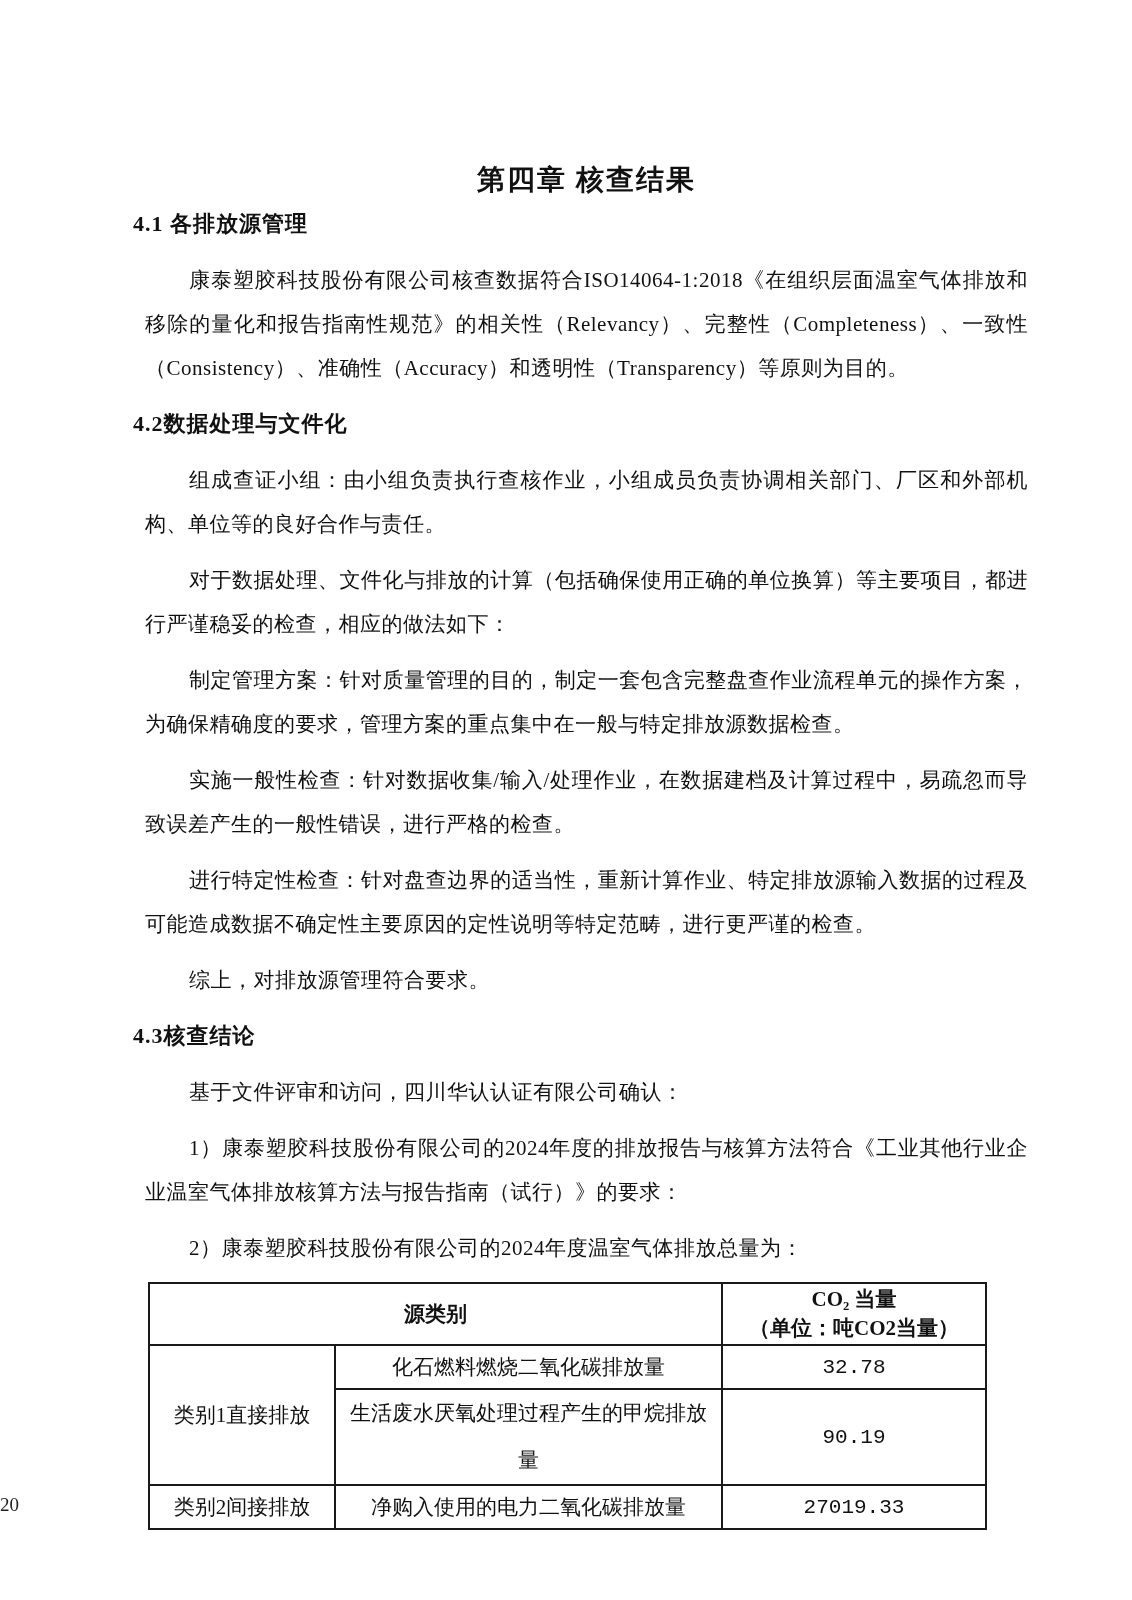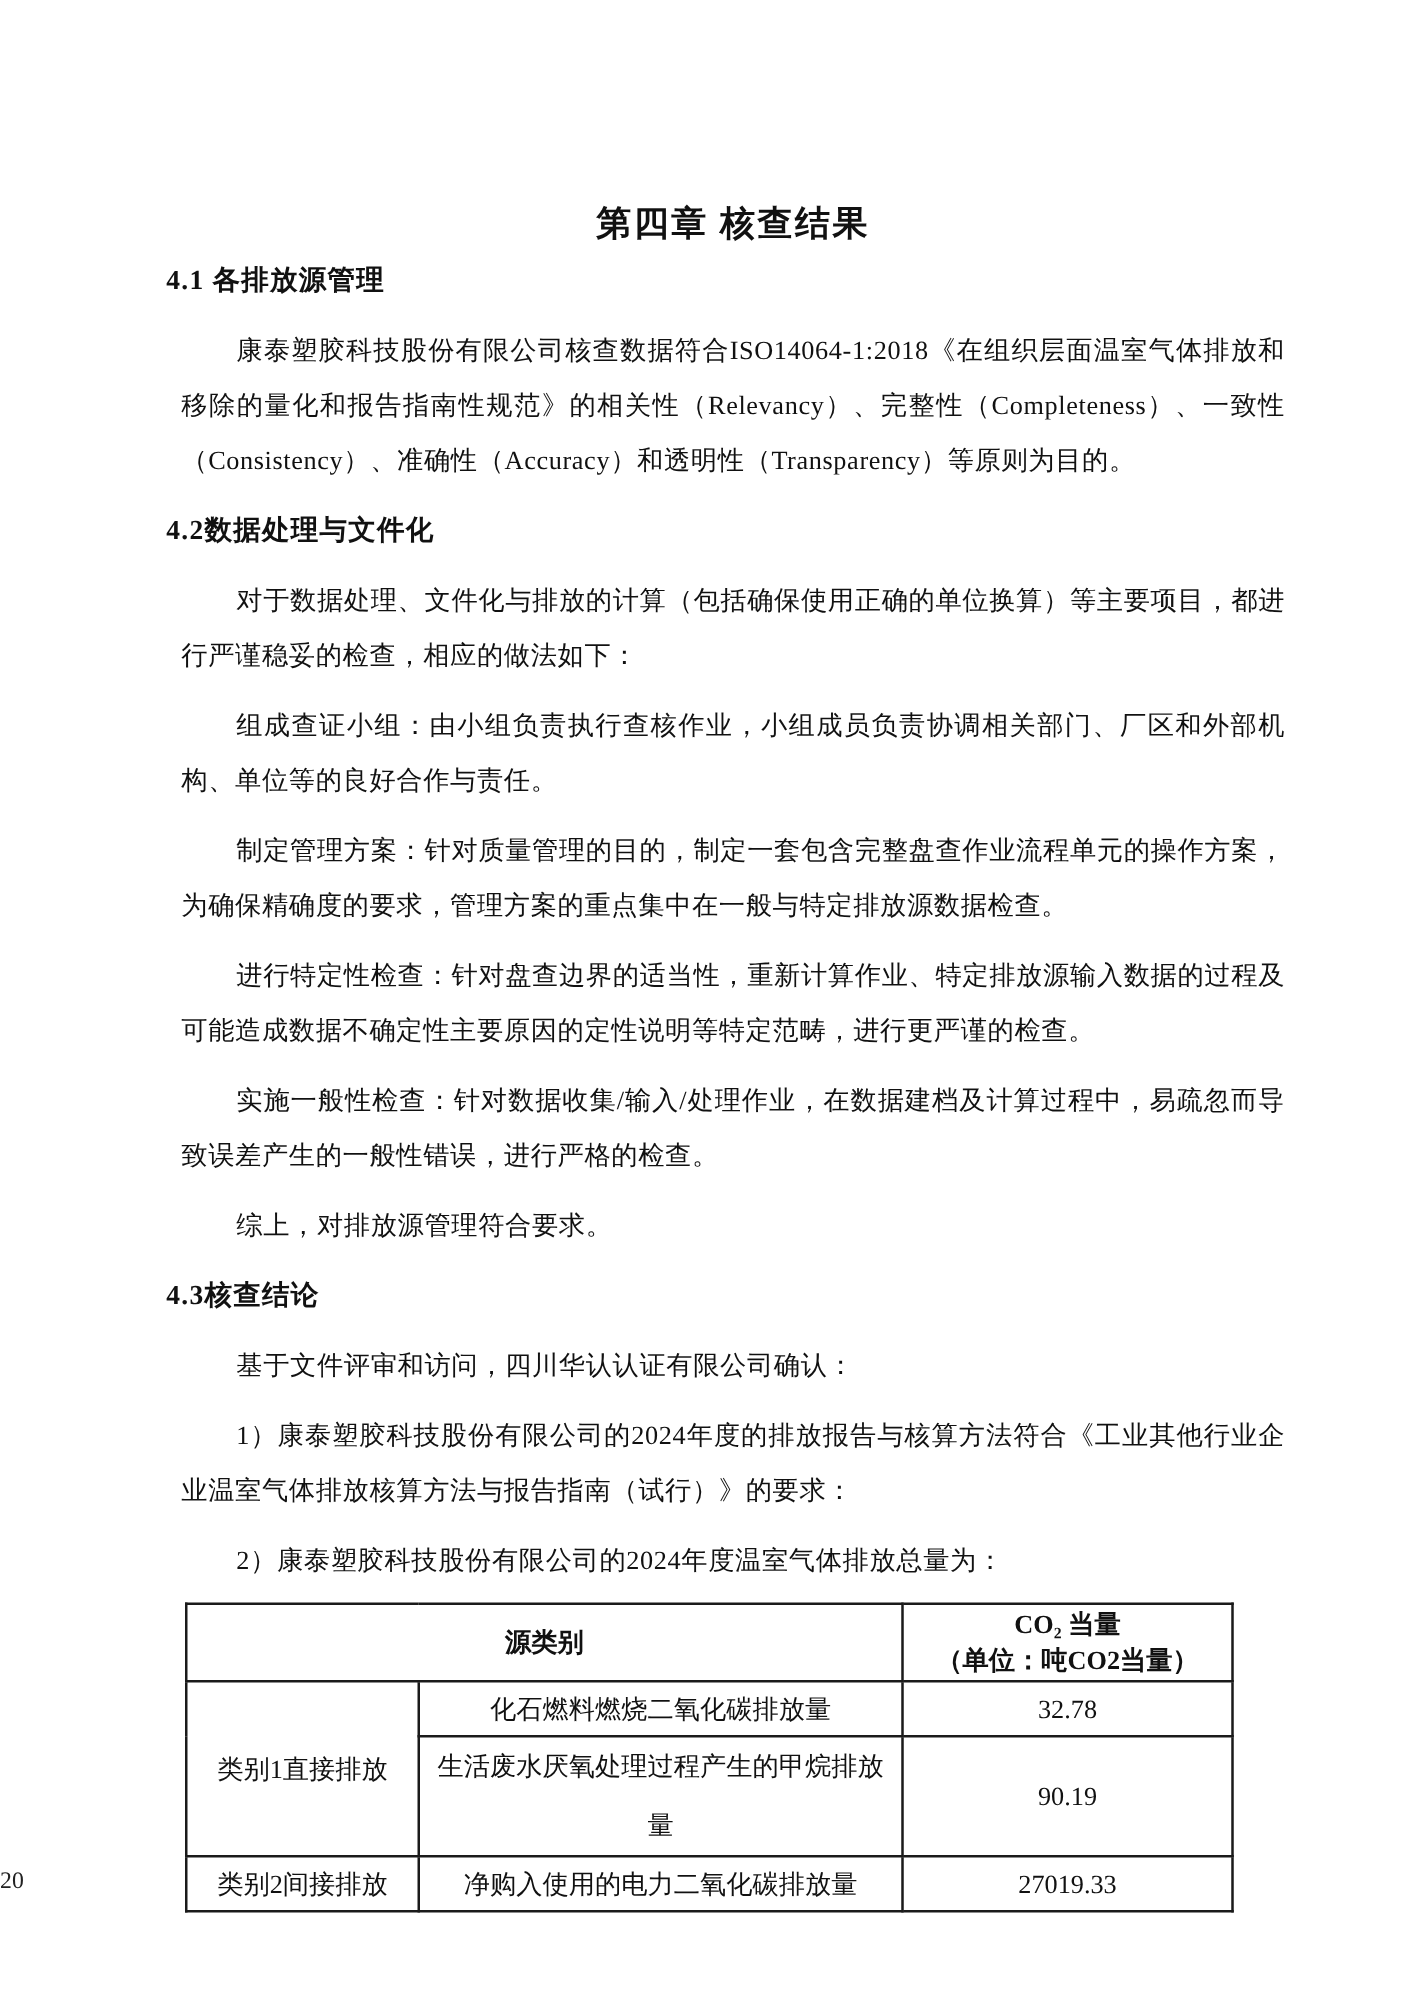--- a/index.html
+++ b/index.html
@@ -65,21 +65,21 @@
   .emissions-table th {
     font-weight: 700;
     line-height: 29px;
   }
   tr.header-row { height: 62px; }
   tr.row-1 { height: 44px; }
   tr.row-2 { height: 94px; }
   tr.row-3 { height: 44px; }
   td.source-tall { line-height: 47px; }
   .value-cell {
-    font-family: Liberation Serif, serif;
+    font-family: Liberation Mono, monospace;
     font-size: 20px;
   }
   .page-number {
     position: absolute;
     top: 1494px;
     left: 0;
     width: 100%;
     text-align: left;
     font-size: 19px;
     color: #222222;
@@ -93,25 +93,25 @@
 
     <h1 class="chapter-title">第四章 核查结果</h1>
 
     <section>
       <h2 class="section-heading">4.1 各排放源管理</h2>
       <p class="para">康泰塑胶科技股份有限公司核查数据符合ISO14064-1:2018《在组织层面温室气体排放和移除的量化和报告指南性规范》的相关性（Relevancy）、完整性（Completeness）、一致性（Consistency）、准确性（Accuracy）和透明性（Transparency）等原则为目的。</p>
     </section>
 
     <section>
       <h2 class="section-heading">4.2数据处理与文件化</h2>
+      <p class="para">组成查证小组：由小组负责执行查核作业，小组成员负责协调相关部门、厂区和外部机构、单位等的良好合作与责任。</p>
       <p class="para">对于数据处理、文件化与排放的计算（包括确保使用正确的单位换算）等主要项目，都进行严谨稳妥的检查，相应的做法如下：</p>
-      <p class="para">组成查证小组：由小组负责执行查核作业，小组成员负责协调相关部门、厂区和外部机构、单位等的良好合作与责任。</p>
       <p class="para">制定管理方案：针对质量管理的目的，制定一套包含完整盘查作业流程单元的操作方案，为确保精确度的要求，管理方案的重点集中在一般与特定排放源数据检查。</p>
+      <p class="para">实施一般性检查：针对数据收集/输入/处理作业，在数据建档及计算过程中，易疏忽而导致误差产生的一般性错误，进行严格的检查。</p>
       <p class="para">进行特定性检查：针对盘查边界的适当性，重新计算作业、特定排放源输入数据的过程及可能造成数据不确定性主要原因的定性说明等特定范畴，进行更严谨的检查。</p>
-      <p class="para">实施一般性检查：针对数据收集/输入/处理作业，在数据建档及计算过程中，易疏忽而导致误差产生的一般性错误，进行严格的检查。</p>
       <p class="para">综上，对排放源管理符合要求。</p>
     </section>
 
     <section>
       <h2 class="section-heading">4.3核查结论</h2>
       <p class="para">基于文件评审和访问，四川华认认证有限公司确认：</p>
       <p class="para">1）康泰塑胶科技股份有限公司的2024年度的排放报告与核算方法符合《工业其他行业企业温室气体排放核算方法与报告指南（试行）》的要求：</p>
       <p class="para">2）康泰塑胶科技股份有限公司的2024年度温室气体排放总量为：</p>
     </section>
 

